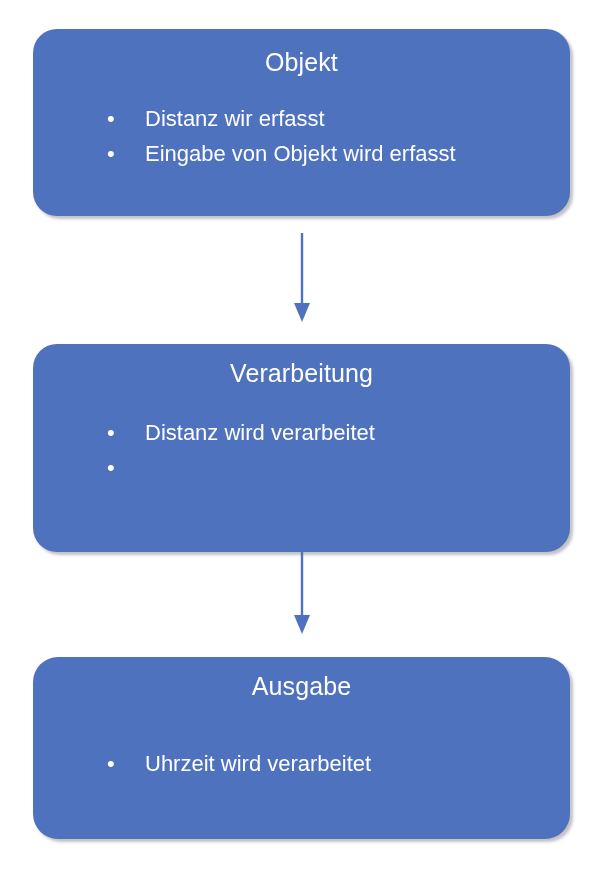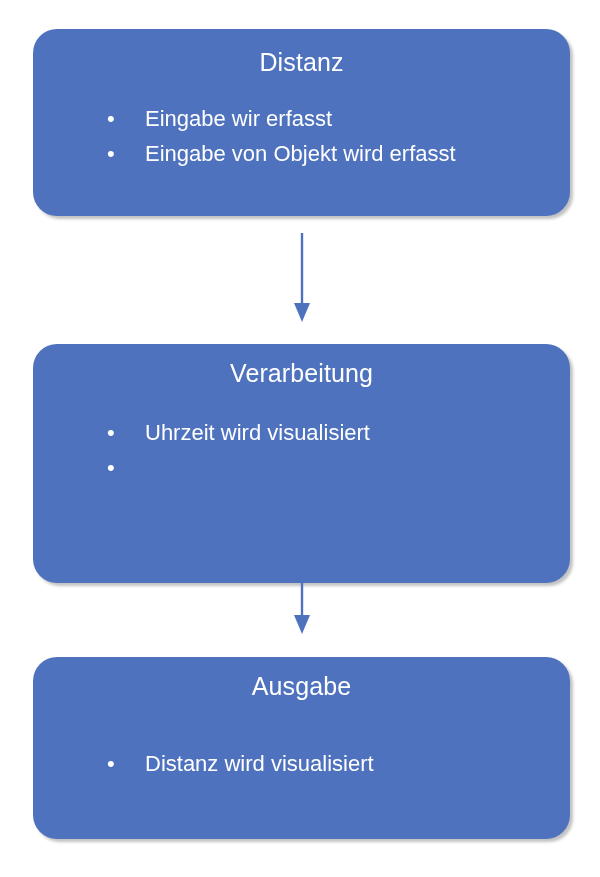--- a/index.html
+++ b/index.html
@@ -25,22 +25,22 @@
   .node {
     position: absolute;
     left: 33px;
     width: 537px;
     background: #4F72BE;
     border-radius: 24px;
     box-shadow: 3px 3px 3px rgba(120,120,120,0.45);
     box-sizing: border-box;
   }
   #node-1 { top: 29px;  height: 187px; }
-  #node-2 { top: 344px; height: 239px; }
-  #node-3 { top: 657px; height: 182px; }
+  #node-2 { top: 344px; height: 208px; }
+  #node-3 { top: 657px; height: 182px; border-radius: 25px; }
 
   .node-title {
     position: absolute;
     left: 0;
     right: 0;
     text-align: center;
     color: #ffffff;
     font-size: 25px;
     line-height: 30px;
     font-weight: 400;
@@ -89,63 +89,63 @@
   #arrow-1 { top: 233px; height: 90px; }
   #arrow-2 { top: 549px; height: 86px; }
   .arrow svg { display: block; }
 </style>
 </head>
 <body>
 
 <div id="canvas">
 
   <div class="node" id="node-1">
-    <div class="node-title">Distanz</div>
+    <div class="node-title">Objekt</div>
     <ul class="bullet-list">
       <li class="bullet-item">
         <span class="bullet-dot">•</span>
-        <span>Eingabe wir erfasst</span>
+        <span>Distanz wir erfasst</span>
       </li>
       <li class="bullet-item">
         <span class="bullet-dot">•</span>
         <span>Eingabe von Objekt wird erfasst</span>
       </li>
     </ul>
   </div>
 
   <div class="arrow" id="arrow-1">
     <svg width="30" height="90" viewBox="0 0 30 90" xmlns="http://www.w3.org/2000/svg">
       <line x1="15" y1="0" x2="15" y2="73" stroke="#4F72BE" stroke-width="2.4"></line>
       <polygon points="15,89 7,70 23,70" fill="#4F72BE"></polygon>
     </svg>
   </div>
 
   <div class="node" id="node-2">
     <div class="node-title">Verarbeitung</div>
     <ul class="bullet-list">
       <li class="bullet-item">
         <span class="bullet-dot">•</span>
-        <span>Uhrzeit wird visualisiert</span>
+        <span>Distanz wird verarbeitet</span>
       </li>
       <li class="bullet-item">
         <span class="bullet-dot">•</span>
       </li>
     </ul>
   </div>
 
   <div class="arrow" id="arrow-2">
     <svg width="30" height="86" viewBox="0 0 30 86" xmlns="http://www.w3.org/2000/svg">
       <line x1="15" y1="0" x2="15" y2="69" stroke="#4F72BE" stroke-width="2.4"></line>
       <polygon points="15,85 7,66 23,66" fill="#4F72BE"></polygon>
     </svg>
   </div>
 
   <div class="node" id="node-3">
     <div class="node-title">Ausgabe</div>
     <ul class="bullet-list">
       <li class="bullet-item">
         <span class="bullet-dot">•</span>
-        <span>Distanz wird visualisiert</span>
+        <span>Uhrzeit wird verarbeitet</span>
       </li>
     </ul>
   </div>
 
 </div>
 
 </body></html>

